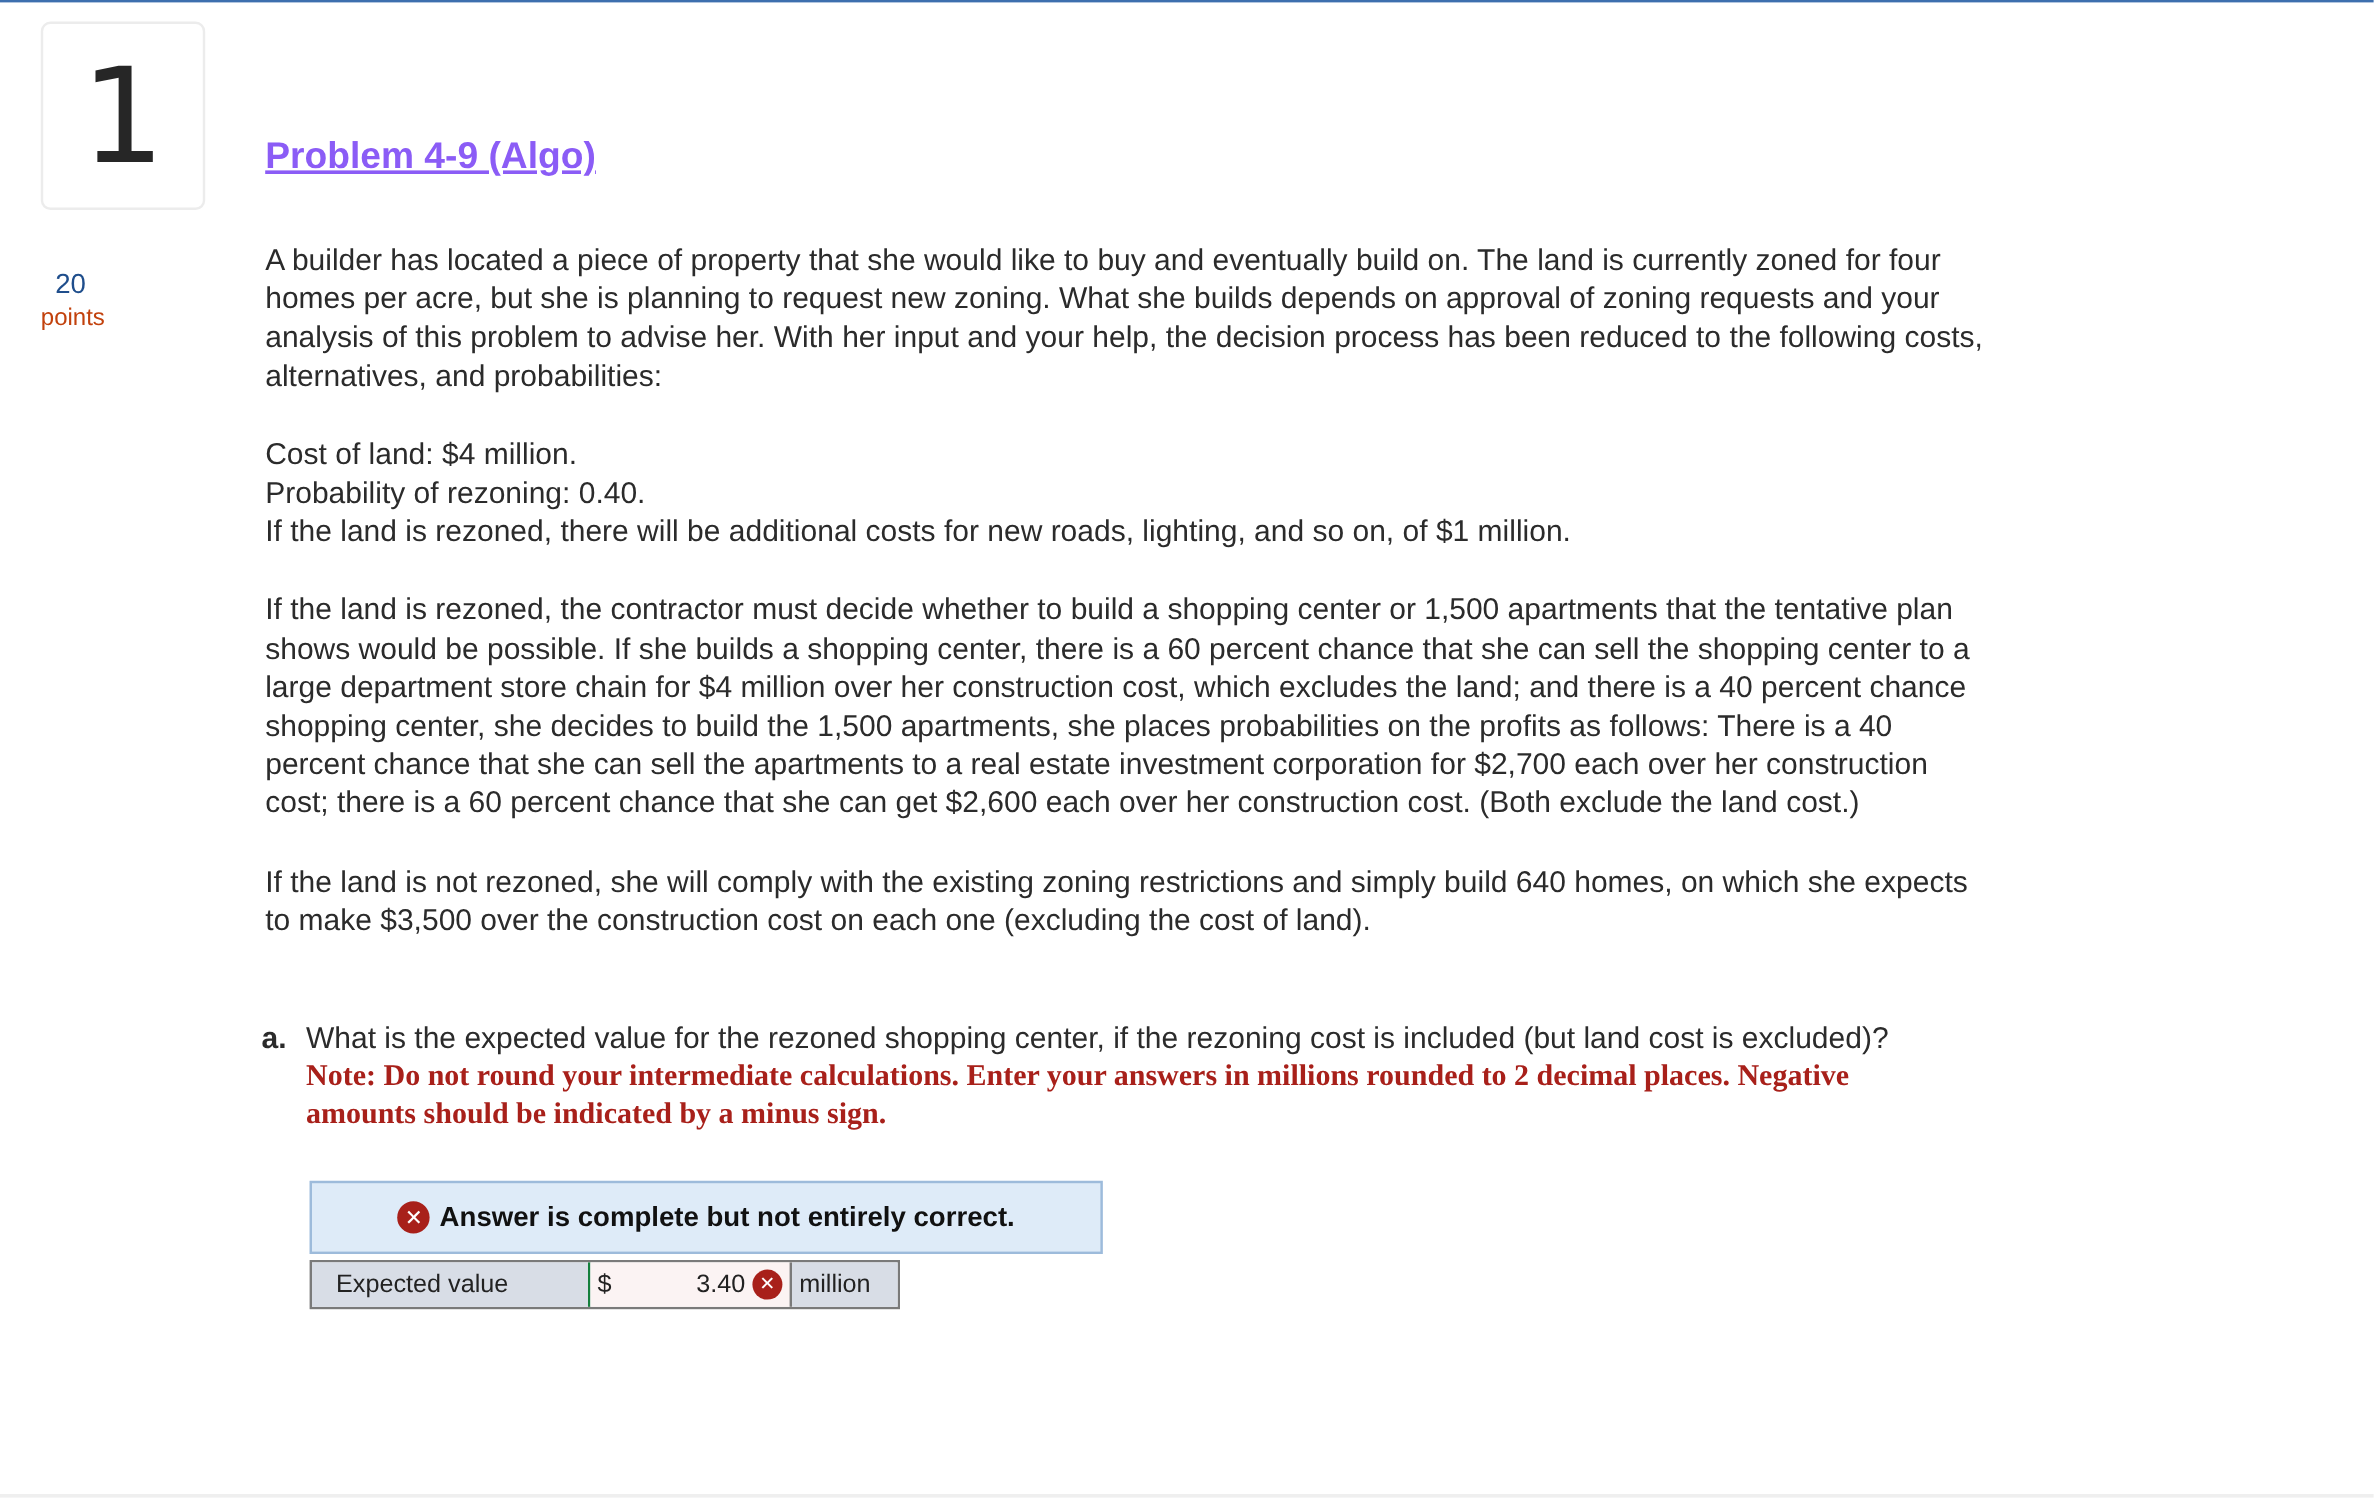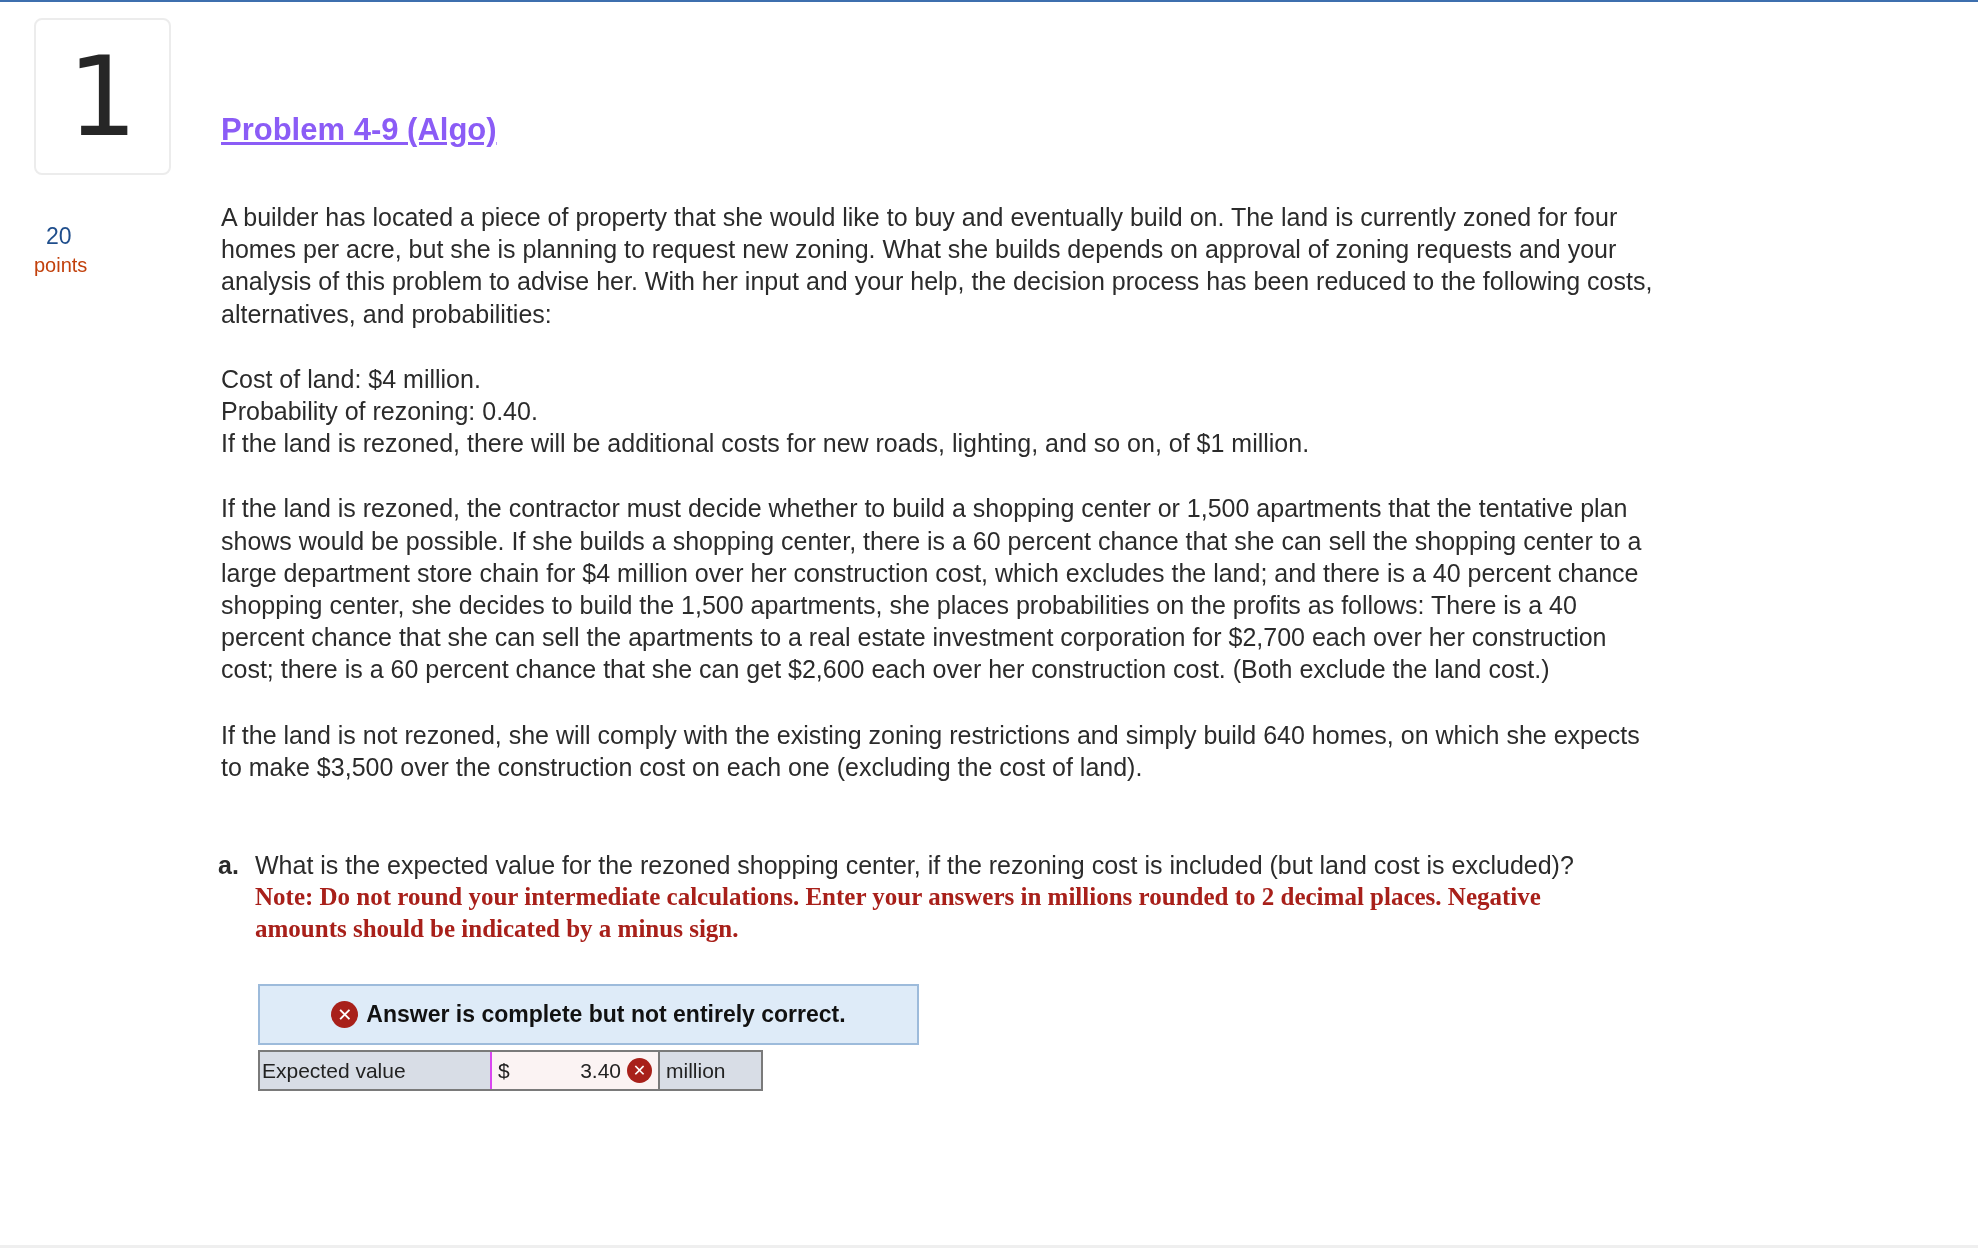--- a/index.html
+++ b/index.html
@@ -44,25 +44,25 @@
     width:27px; height:27px; border-radius:50%; background:#a8201a; color:#fff;
     font-size:18px; font-weight:700; line-height:1; margin-right:8px; flex:none;
   }
   .err-icon.small { width:25px; height:25px; font-size:16px; margin-left:6px; margin-right:0; }
 
   .ans-table {
     position:absolute; left:258px; top:1050px; height:41px; display:flex;
     border:2px solid #7a7a7a; box-sizing:border-box; font-size:21px; color:#222;
   }
   .ans-table .cell { height:37px; display:flex; align-items:center; box-sizing:border-box; }
-  .cell.label { width:232px; background:#d8dde6; padding-left:2px; border-right:2px solid #d946ef; }
+  .cell.label { width:232px; background:#d8dde6; padding-left:20px; border-right:2px solid #15803d; }
   .cell.value { width:168px; background:#fbf3f3; padding-left:6px; padding-right:6px; border-right:2px solid #7a7a7a; }
   .cell.value .cur { flex:none; }
   .cell.value .num { flex:1; text-align:right; }
-  .cell.unit { width:101px; background:#d8dde6; padding-left:6px; }
+  .cell.unit { width:88px; background:#d8dde6; padding-left:6px; }
 </style>
 </head>
 <body>
 
 <div class="top-line"></div>
 
 <div class="num-box">
   <span>1</span>
 </div>
 

